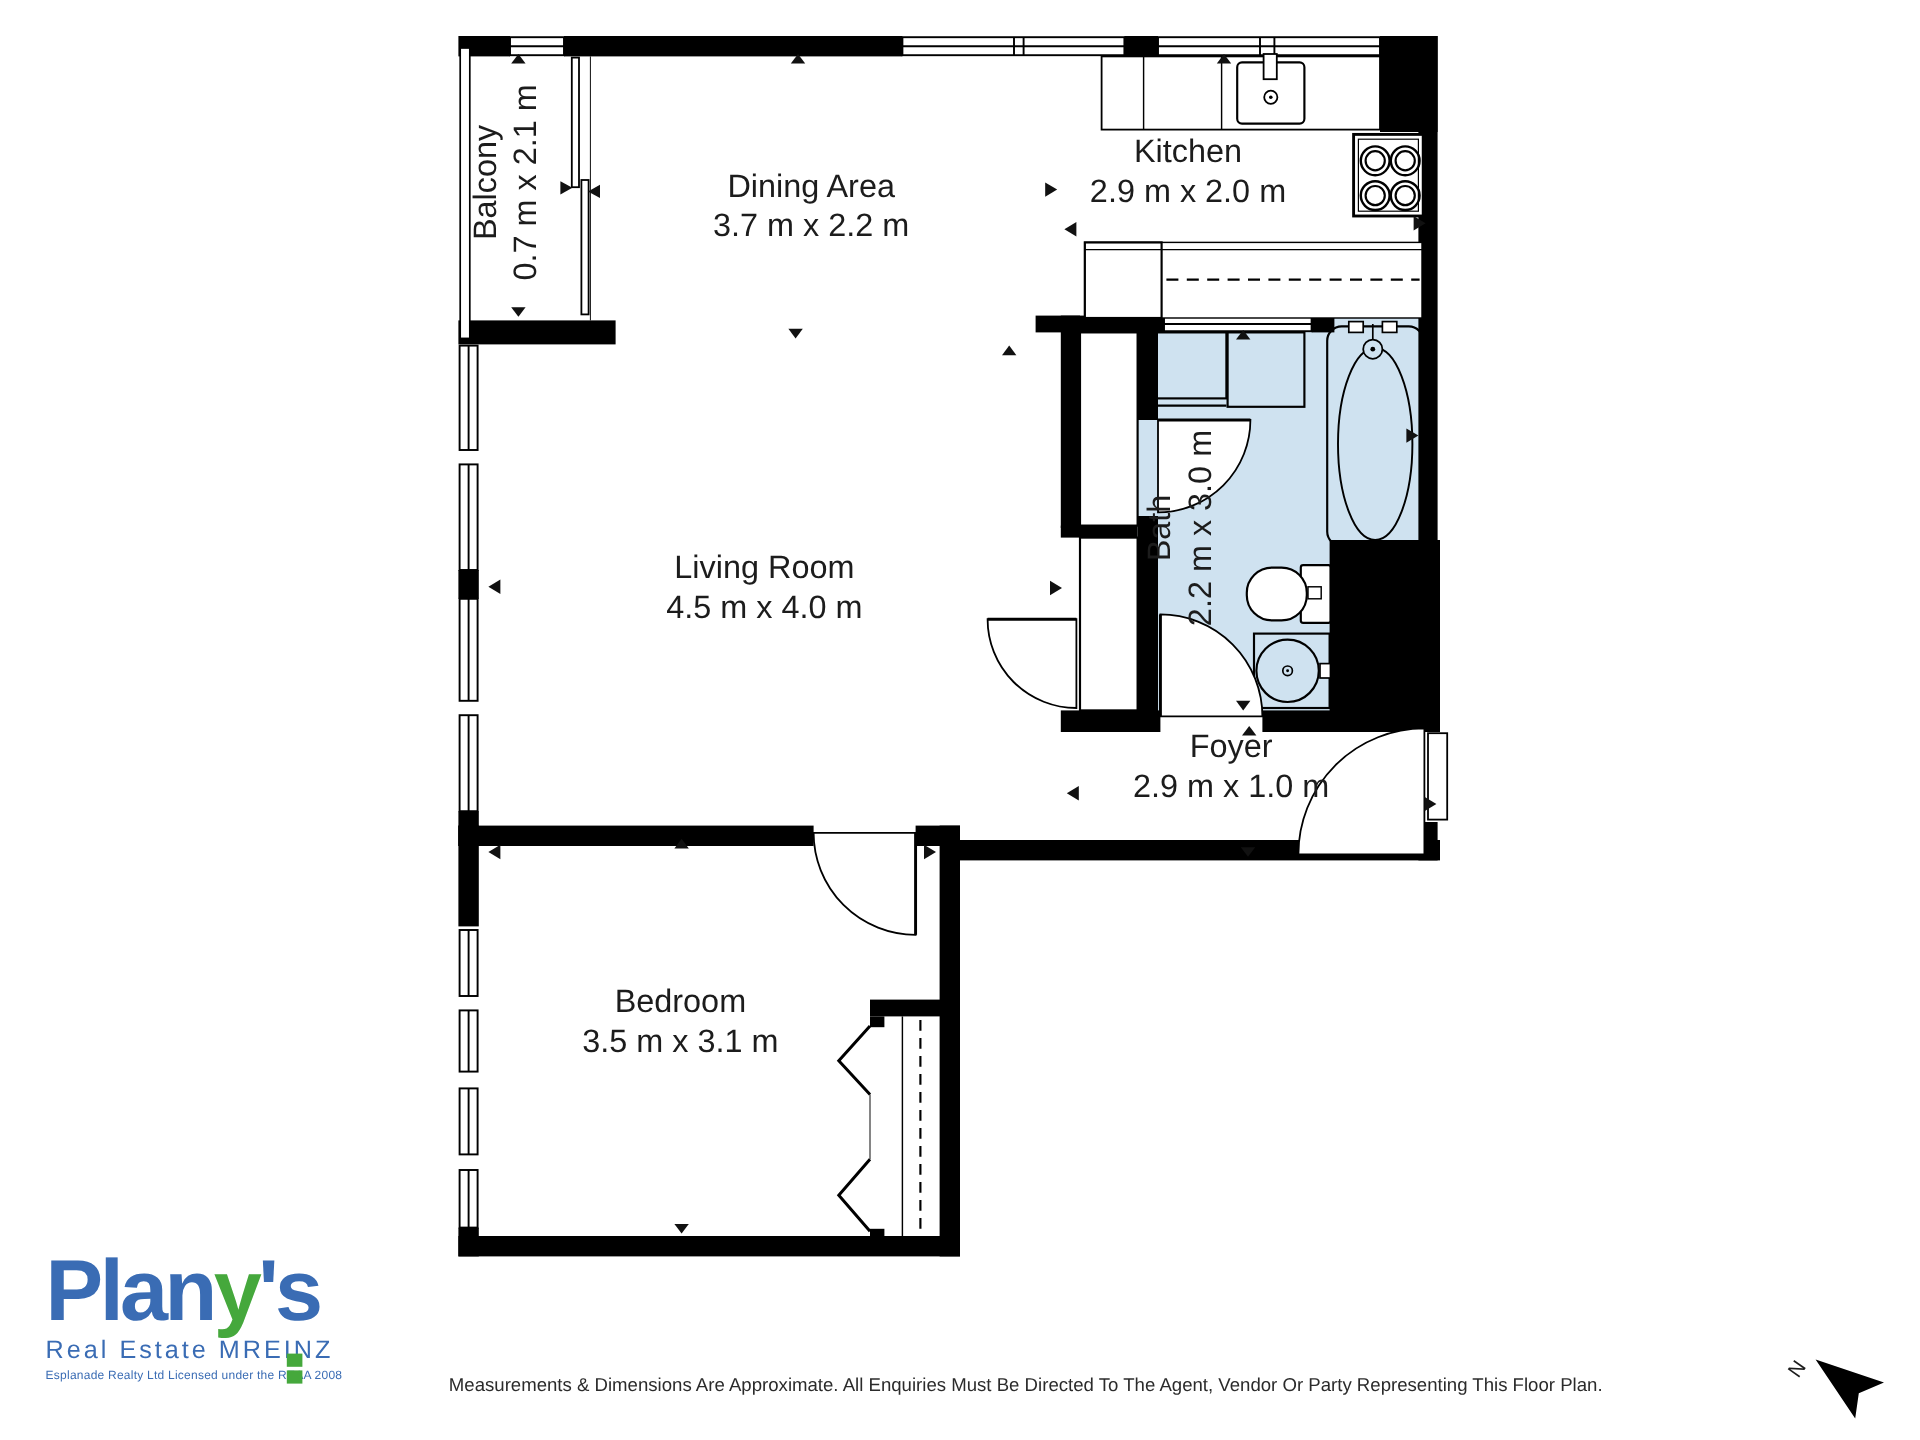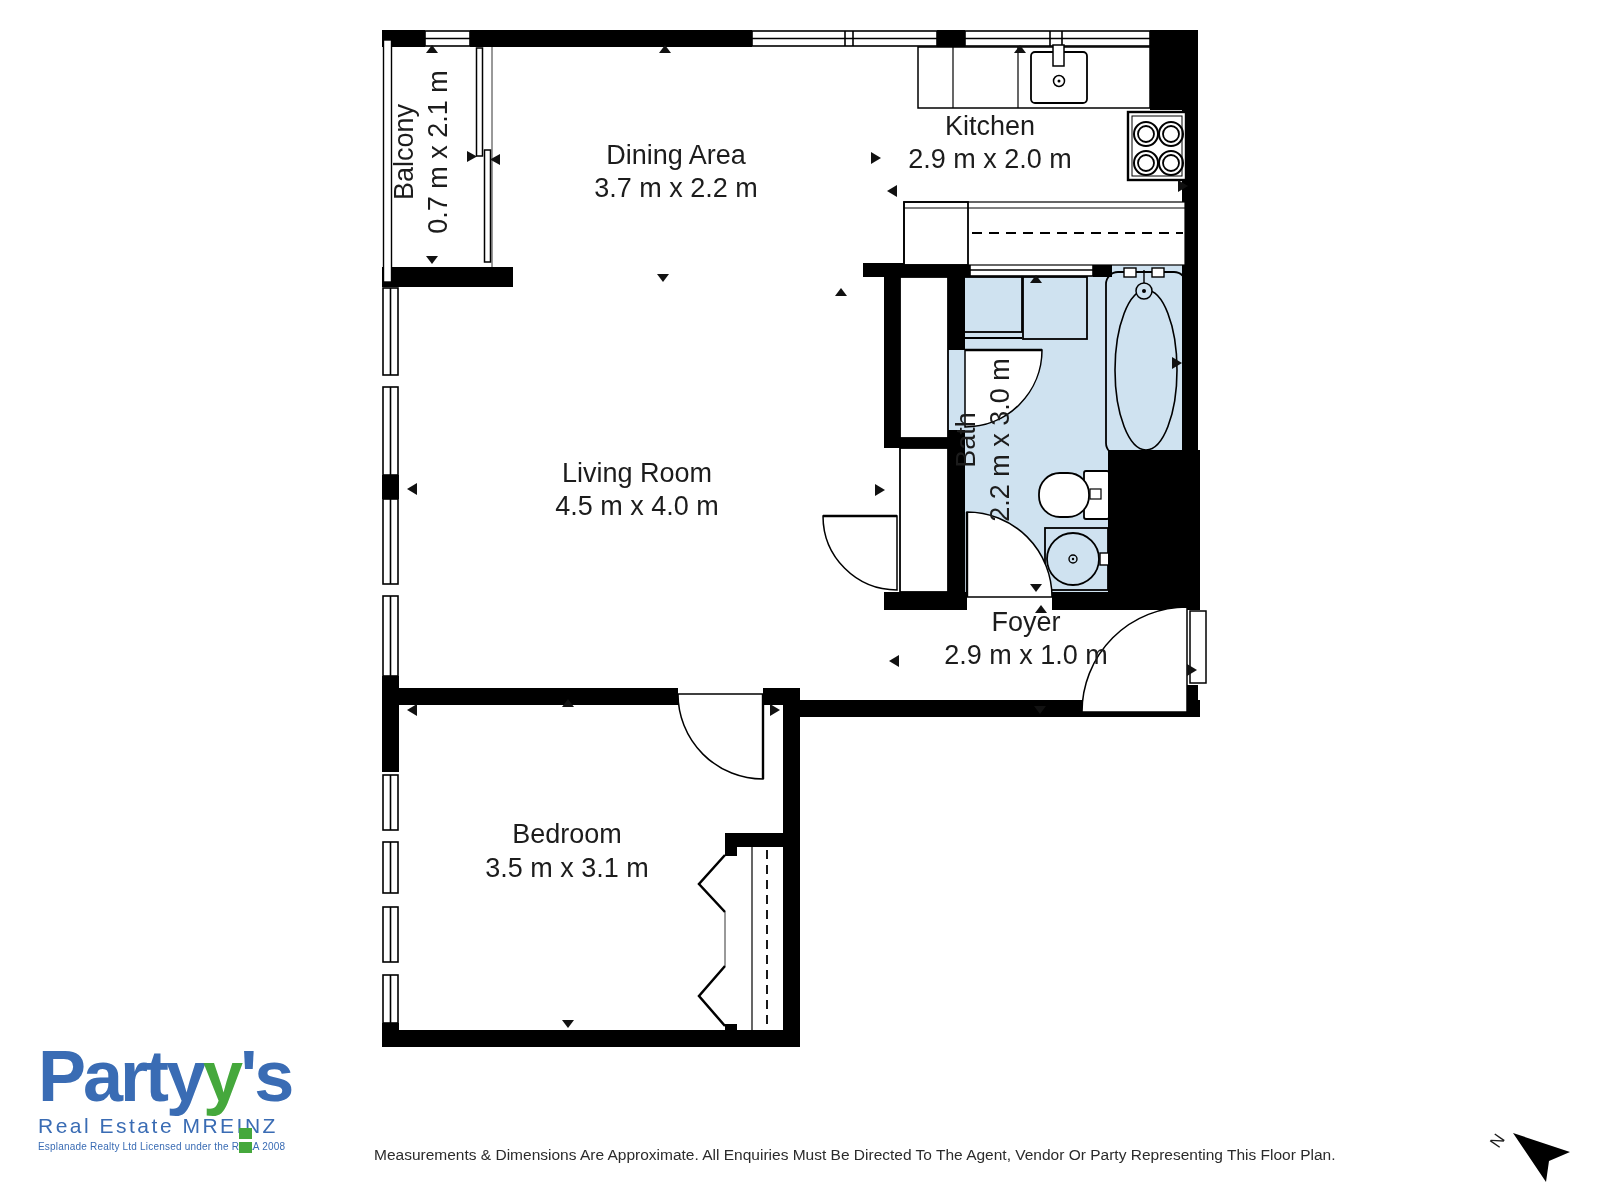--- a/index.html
+++ b/index.html
@@ -288,21 +288,21 @@
     </g>
   </g>
 
   <g>
     <polygon points="1513,1133 1570,1152 1549,1161 1546,1182" fill="#000"></polygon>
     <text x="0" y="0" transform="translate(1502,1144) rotate(-55)" text-anchor="middle" font-size="17" fill="#1c1c1c" font-family="Liberation Sans, sans-serif">N</text>
   </g>
 </svg>
 
 <div class="logo">
-  <div class="logo-word"><span>Party</span><span class="green">y</span><span>'s</span></div>
+  <div class="logo-word"><span>Plan</span><span class="green">y</span><span>'s</span></div>
   <div class="logo-line2">Real Estate MREINZ</div>
   <div class="logo-line3">Esplanade Realty Ltd Licensed under the REAA 2008</div>
   <div class="key-tooth key-tooth-1"></div>
   <div class="key-tooth key-tooth-2"></div>
 </div>
 
 <div class="disclaimer">Measurements &amp; Dimensions Are Approximate. All Enquiries Must Be Directed To The Agent, Vendor Or Party Representing This Floor Plan.</div>
 
 </div>
 

